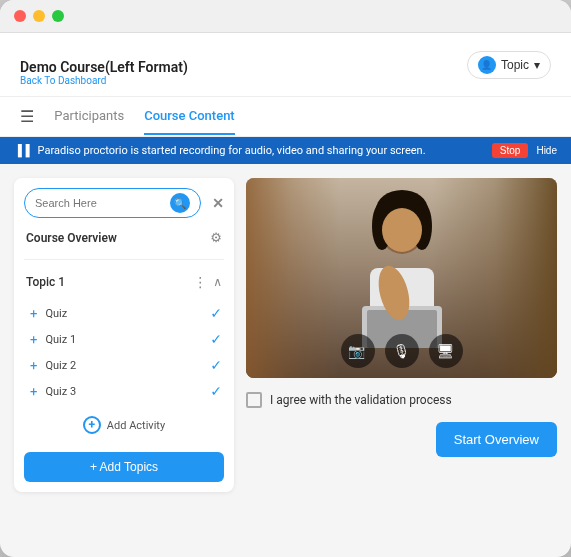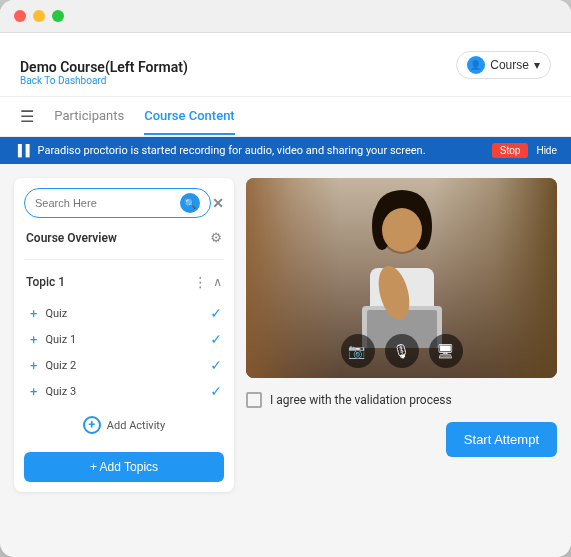--- a/index.html
+++ b/index.html
@@ -154,21 +154,21 @@
       flex-shrink: 0;
       display: flex;
       flex-direction: column;
       gap: 8px;
       box-shadow: 0 1px 4px rgba(0,0,0,0.08);
     }
 
     .search-row {
       display: flex;
       align-items: center;
-      gap: 1px;
+      gap: 11px;
     }
     .search-box {
       flex: 1;
       display: flex;
       align-items: center;
       border: 1px solid #2196f3;
       border-radius: 20px;
       padding: 4px 10px;
       gap: 5px;
     }
@@ -415,21 +415,21 @@
     <span class="dot dot-green"></span>
   </div>
 
   <div class="header">
     <div class="header-left">
       <div class="course-title">Demo Course(Left Format)</div>
       <div class="back-link">Back To Dashboard</div>
     </div>
     <button class="admin-btn">
       <span class="admin-icon">👤</span>
-      <span>Course</span>
+      <span>Topic</span>
       <span>▾</span>
     </button>
   </div>
 
   <div class="nav-tabs">
     <span class="menu-icon">☰</span>
     <span class="tab">Participants</span>
     <span class="tab active">Course Content</span>
   </div>
 
@@ -543,17 +543,17 @@
             <span>🖥</span>
           </div>
         </div>
       </div>
 
       <div class="agree-row">
         <div class="agree-checkbox"></div>
         <span class="agree-text">I agree with the validation process</span>
       </div>
 
-      <button class="start-attempt-btn">Start Attempt</button>
+      <button class="start-attempt-btn">Start Overview</button>
 
     </div>
   </div>
 </div>
 
 </body></html>

